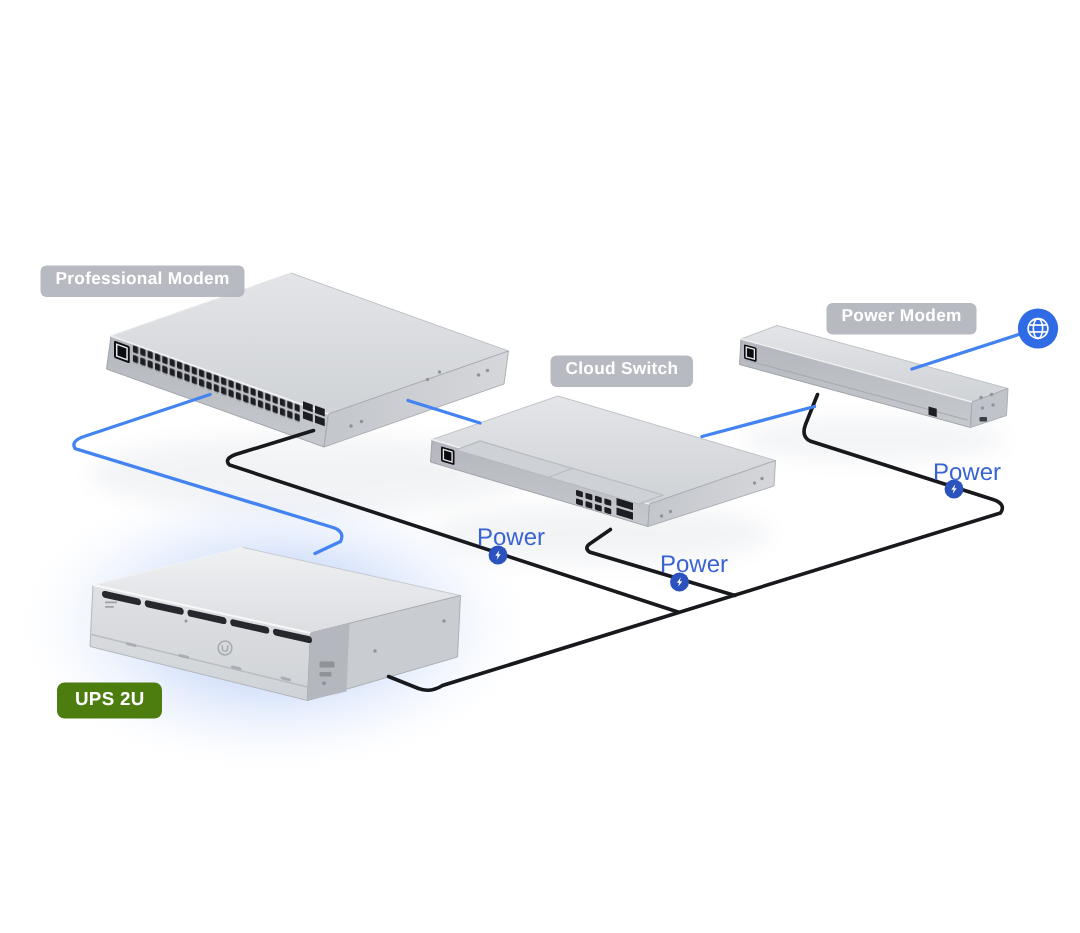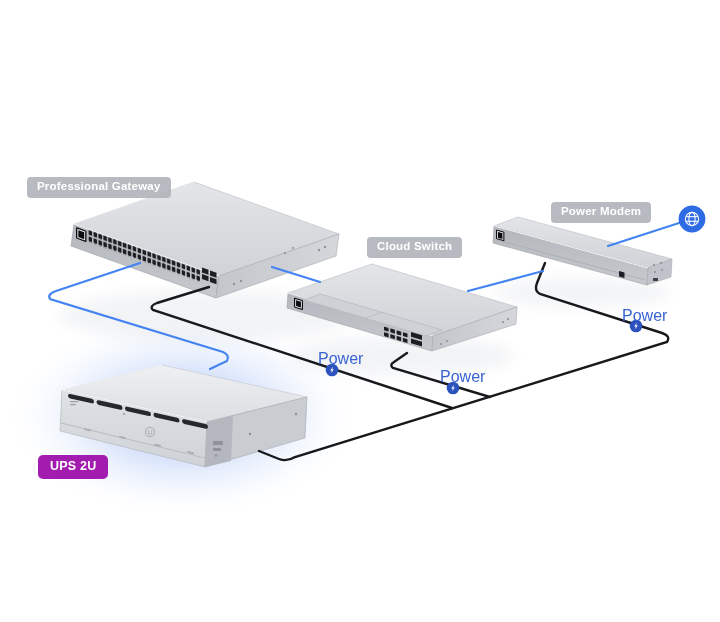--- a/index.html
+++ b/index.html
@@ -7,21 +7,21 @@
     position:relative;width:720px;height:622px;overflow:hidden;
     background:#ffffff;
     font-family:"Liberation Sans", sans-serif;
   }
   .badge{
     position:absolute;color:#ffffff;font-size:11.5px;font-weight:600;
     padding:4px 10px 5px;border-radius:4px;letter-spacing:.2px;line-height:1;
     white-space:nowrap;
   }
   .badge-gray{background:rgba(178,181,187,.93);}
-  .badge-blue{background:#a21caf;font-weight:700;font-size:12.5px;padding:5px 12px 6px;border-radius:5px;}
+  .badge-blue{background:#4d7c0f;font-weight:700;font-size:12.5px;padding:5px 12px 6px;border-radius:5px;}
   .power-label{
     position:absolute;color:#3a63d2;font-size:16px;font-weight:500;line-height:1;
     white-space:nowrap;
   }
 </style>
 </head>
 <body>
 
 <div class="stage">
 
@@ -238,21 +238,21 @@
       <g stroke="#ffffff" stroke-width="1.1" fill="none">
         <circle cx="692" cy="219" r="6.6"></circle>
         <ellipse cx="692" cy="219" rx="3.1" ry="6.6"></ellipse>
         <line x1="686.2" y1="216.7" x2="697.8" y2="216.7"></line>
         <line x1="686.2" y1="221.3" x2="697.8" y2="221.3"></line>
       </g>
     </g>
   </svg>
 
   
-  <div class="badge badge-gray" style="left:27px;top:177px;">Professional Gateway</div>
+  <div class="badge badge-gray" style="left:27px;top:177px;">Professional Modem</div>
   <div class="badge badge-gray" style="left:367px;top:237px;">Cloud Switch</div>
   <div class="badge badge-gray" style="left:551px;top:202px;">Power Modem</div>
   <div class="badge badge-blue" style="left:38px;top:455px;">UPS 2U</div>
 
   
   <div class="power-label" style="left:318px;top:351px;">Power</div>
   <div class="power-label" style="left:440px;top:369px;">Power</div>
   <div class="power-label" style="left:622px;top:308px;">Power</div>
 
 </div>

